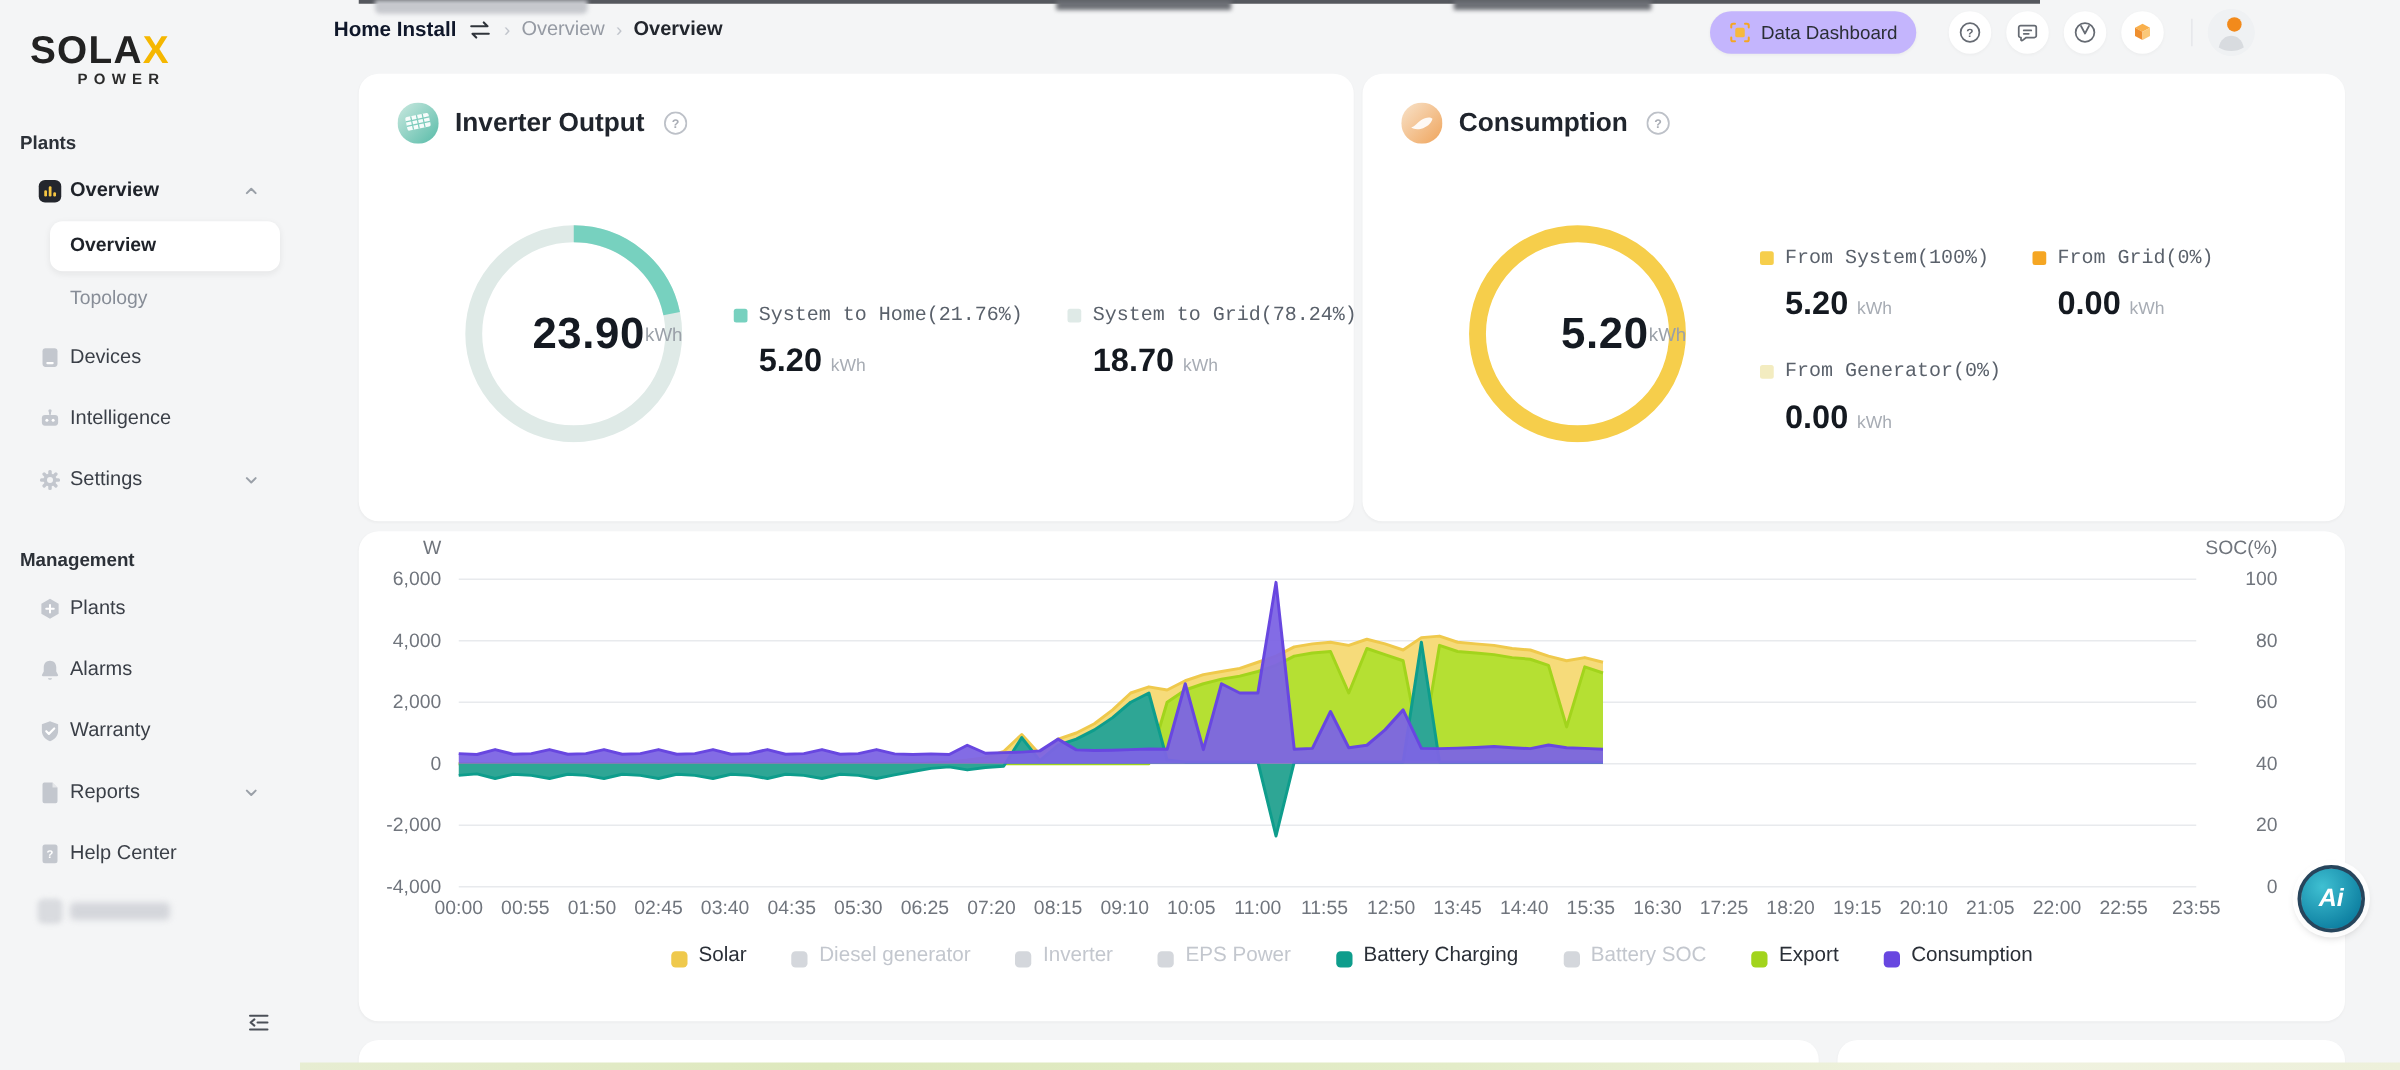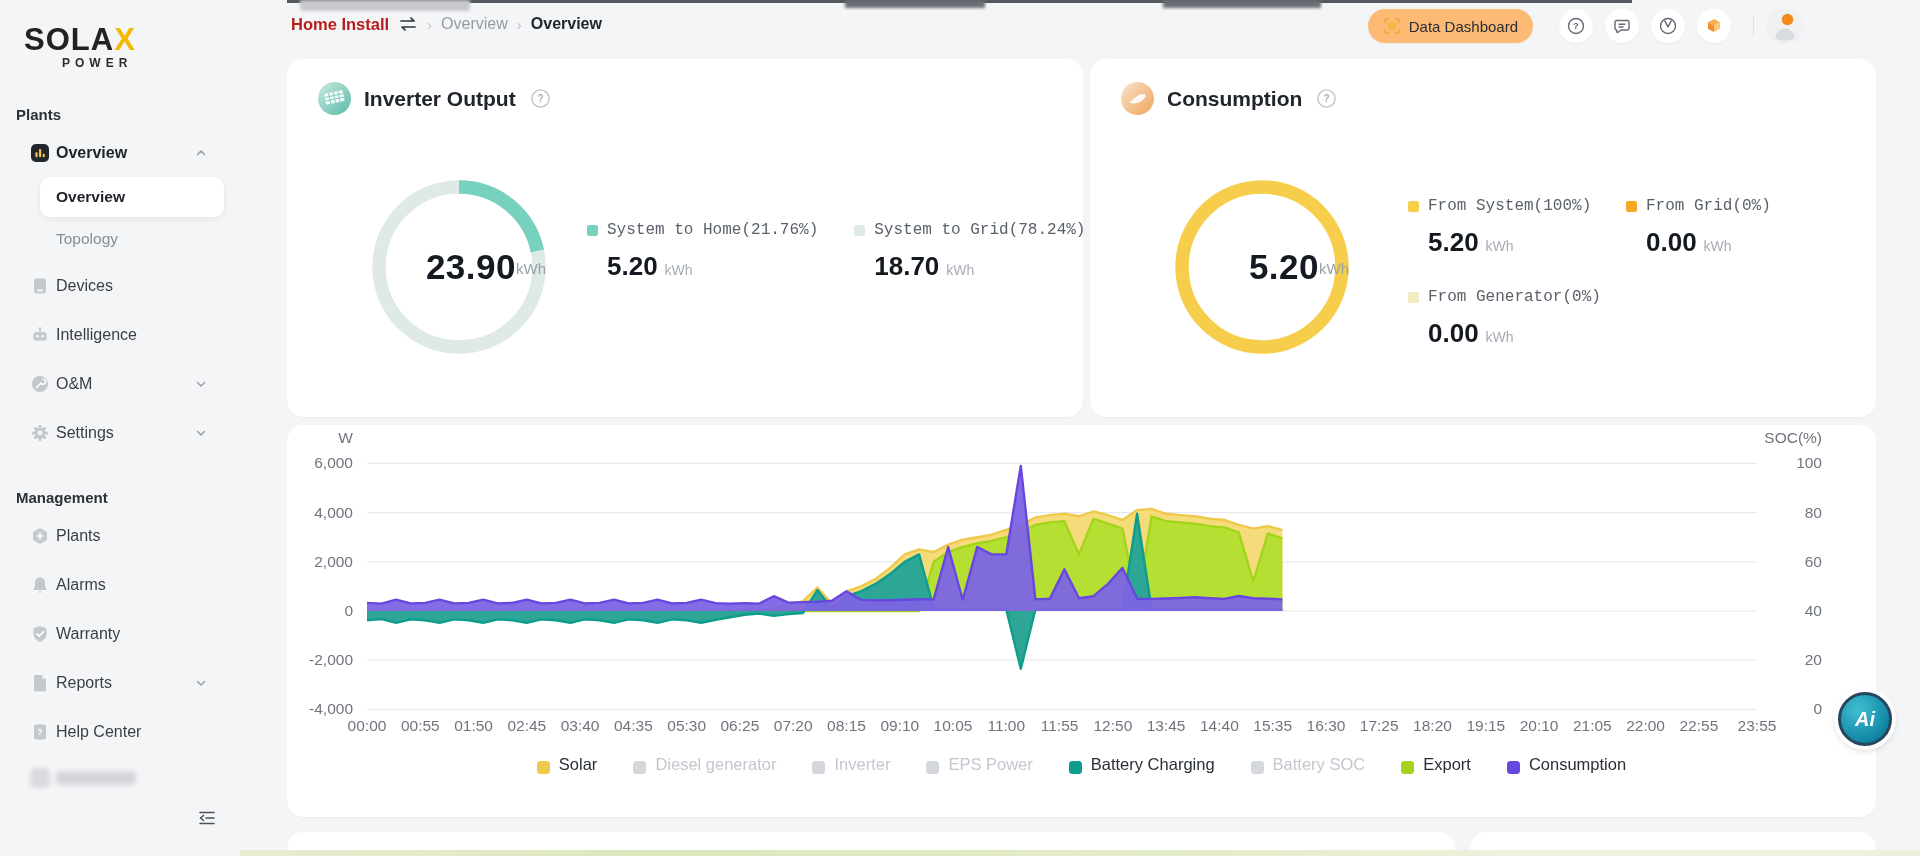--- a/index.html
+++ b/index.html
@@ -39,27 +39,27 @@
     font-size:15.5px; color:#878d97; cursor:pointer; }
   .nav-redacted { display:flex; align-items:center; height:40px; margin-top:6px; padding-left:30px; }
   .nav-redacted .ricon { width:20px; height:20px; background:#d9dbdf; border-radius:5px; filter:blur(2px); margin-right:6px; }
   .nav-redacted .rbar { width:80px; height:14px; background:#d4d6db; border-radius:4px; filter:blur(2.5px); }
   .collapse-btn { position:absolute; right:20px; bottom:26px; width:26px; height:24px; display:flex;
     align-items:center; justify-content:center; cursor:pointer; }
 
   
   .topbar { position:absolute; left:240px; top:0; width:1680px; height:48px; }
   .breadcrumb { position:absolute; left:27px; top:0; height:48px; display:flex; align-items:center; gap:9px; }
-  .bc-plant { font-size:16.5px; font-weight:bold; color:#b91c1c; cursor:pointer;margin-left:24px; }
+  .bc-plant { font-size:16.5px; font-weight:bold; color:#0f172a; cursor:pointer; }
   .bc-swap { display:inline-flex; cursor:pointer; }
   .bc-sep { color:#c0c4cb; font-size:15px; }
   .bc-mid { font-size:16px; color:#959aa3; cursor:pointer; }
   .bc-cur { font-size:16px; font-weight:bold; color:#22262d; }
   .top-actions { position:absolute; right:116px; top:7px; height:38px; display:flex; align-items:center; }
-  .dash-pill { height:34px; background:#fdba74; border-radius:17px; display:flex; align-items:center; gap:8px;
+  .dash-pill { height:34px; background:#c4b5fd; border-radius:17px; display:flex; align-items:center; gap:8px;
     padding:0 15px; box-shadow:0 1px 3px rgba(0,0,0,.05); cursor:pointer; margin-right:14px; }
   .dash-pill .dlabel { font-size:15px; color:#2a2e35; }
   .circ-btn { width:34px; height:34px; border-radius:50%; background:#fff; display:flex; align-items:center;
     justify-content:center; margin-left:12px; box-shadow:0 1px 3px rgba(0,0,0,.04); cursor:pointer; }
   .top-divider { width:1px; height:22px; background:#e2e4e8; margin:0 12px 0 22px; }
   .avatar { width:38px; height:38px; border-radius:50%; overflow:hidden; cursor:pointer; }
 
   
   .card { position:absolute; background:#fff; border-radius:16px; box-shadow:0 1px 2px rgba(0,0,0,.03); }
   #card-inverter { left:287px; top:59px; width:796px; height:358px; }
@@ -67,21 +67,21 @@
   #card-chart { left:287px; top:425px; width:1589px; height:392px; }
   .card-head { position:absolute; left:31px; top:23px; display:flex; align-items:center; gap:13px; }
   .card-title { font-size:21px; font-weight:bold; color:#20252d; }
   .help-ic { display:inline-flex; cursor:pointer; margin-left:2px; }
 
   .donut-box { position:absolute; left:85px; top:121px; width:174px; height:174px; }
   .donut-center { position:absolute; inset:0; display:flex; flex-direction:row; align-items:center; justify-content:flex-end; }
   .donut-val { font-size:35px; font-weight:bold; color:#151a22; letter-spacing:.5px; }
   .donut-unit { font-size:15px; color:#9aa0a8; margin-top:3px; }
 
-  .dlegend-row { position:absolute; left:300px; top:162px; display:flex; gap:36px; }
+  .dlegend-row { position:absolute; left:300px; top:184px; display:flex; gap:36px; }
   .dlegend-grid { position:absolute; left:318px; top:138px; display:grid; grid-template-columns:218px auto; row-gap:30px; }
   .dl-label { display:flex; align-items:center; gap:9px;font-family:Liberation Mono, monospace; }
   .dl-marker { width:11px; height:11px; border-radius:2px; flex:none; }
   .dl-text { font-size:16px; color:#5a616b; white-space:nowrap; }
   .dl-value { margin:12px 0 0 20px; display:flex; align-items:baseline; gap:7px; }
   .dl-num { font-size:26px; font-weight:bold; color:#141920; }
   .dl-unit { font-size:14px; color:#a7acb4; }
   .dlegend-row .dl-item { min-width:210px; }
 
   
@@ -153,34 +153,20 @@
         <span class="nicon">
           <svg width="20" height="20" viewBox="0 0 20 20">
             <rect x="3.5" y="7" width="13" height="8.5" rx="2.5" fill="#c3c7ce"></rect>
             <circle cx="7.5" cy="11.2" r="1.2" fill="#fff"></circle>
             <circle cx="12.5" cy="11.2" r="1.2" fill="#fff"></circle>
             <rect x="9.2" y="4" width="1.6" height="3" rx=".8" fill="#c3c7ce"></rect>
             <circle cx="10" cy="3.6" r="1.3" fill="#c3c7ce"></circle>
           </svg>
         </span>
         <span class="nlabel">Intelligence</span>
-      </div>
-      <div class="nav-item">
-        <span class="nicon">
-          <svg width="20" height="20" viewBox="0 0 20 20">
-            <circle cx="10" cy="10" r="8" fill="#c3c7ce"></circle>
-            <path d="M6.5 13.5 11 9m0 0a2.5 2.5 0 1 0 2.2-3.8" stroke="#fff" stroke-width="1.6" fill="none" stroke-linecap="round"></path>
-          </svg>
-        </span>
-        <span class="nlabel">O&amp;M</span>
-        <span class="chev">
-          <svg width="14" height="14" viewBox="0 0 14 14" style="transform:rotate(0deg)">
-            <path d="M3.5 5.5 7 9l3.5-3.5" stroke="#9aa0a8" stroke-width="1.6" fill="none" stroke-linecap="round" stroke-linejoin="round"></path>
-          </svg>
-        </span>
       </div>
       <div class="nav-item">
         <span class="nicon">
           <svg width="20" height="20" viewBox="0 0 20 20">
             <g fill="#c3c7ce">
               <rect x="8.6" y="2" width="2.8" height="16" rx="1.2"></rect>
               <rect x="8.6" y="2" width="2.8" height="16" rx="1.2" transform="rotate(45 10 10)"></rect>
               <rect x="8.6" y="2" width="2.8" height="16" rx="1.2" transform="rotate(90 10 10)"></rect>
               <rect x="8.6" y="2" width="2.8" height="16" rx="1.2" transform="rotate(135 10 10)"></rect>
               <circle cx="10" cy="10" r="5.2"></circle>

